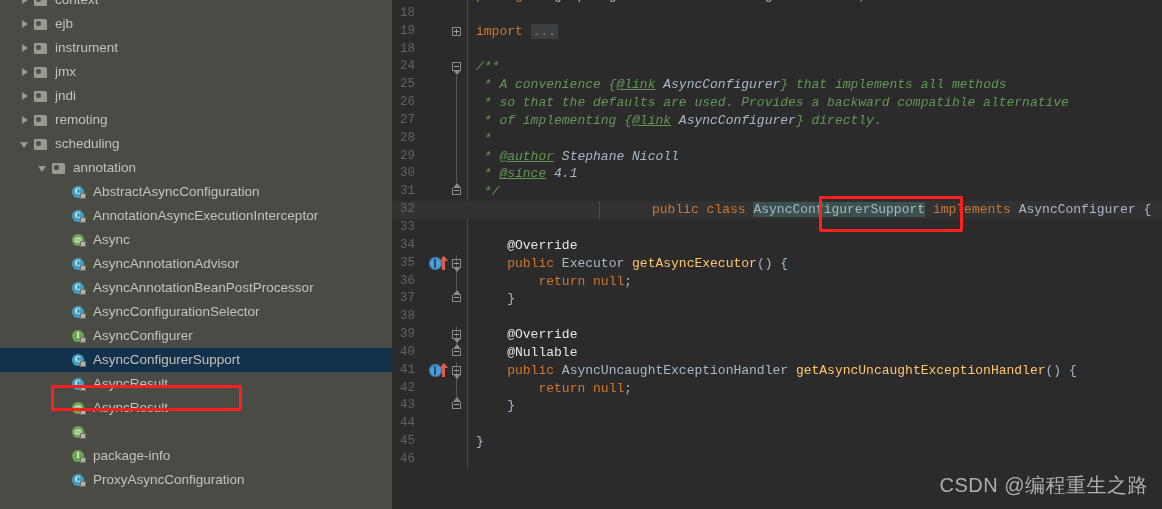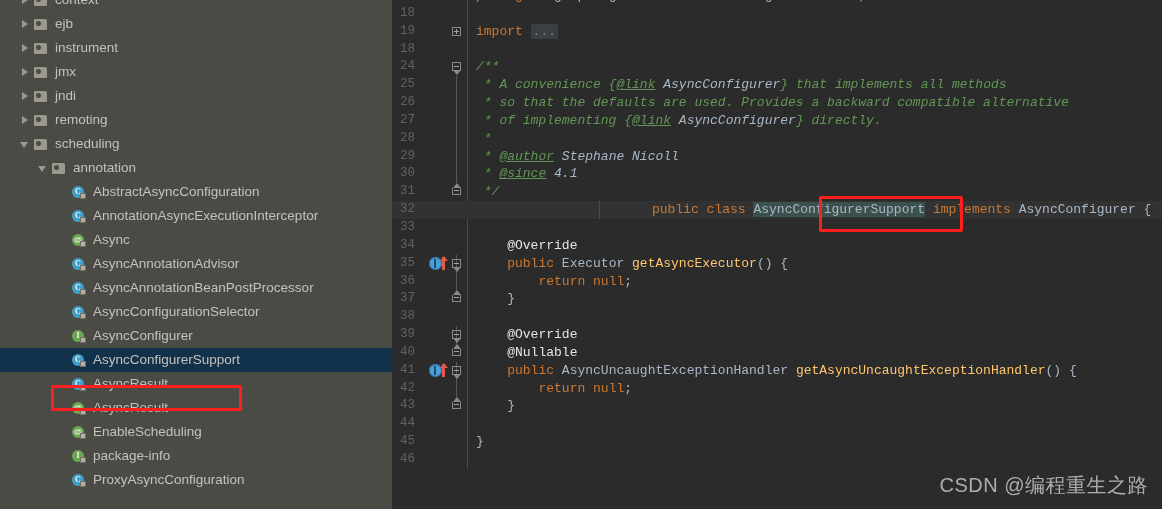--- a/index.html
+++ b/index.html
@@ -300,21 +300,20 @@
           <span class="lbl">AsyncResult</span>
         </div>
         <div class="row d3">
           <span class="arrow none"></span>
           <span class="ico anno"></span>
           <span class="lbl">AsyncResult</span>
         </div>
         <div class="row d3">
           <span class="arrow none"></span>
           <span class="ico anno"></span>
-          <span class="lbl">EnableScheduling</span>
         </div>
         <div class="row d3">
           <span class="arrow none"></span>
           <span class="ico iface"></span>
           <span class="lbl">package-info</span>
         </div>
         <div class="row d3">
           <span class="arrow none"></span>
           <span class="ico cls"></span>
           <span class="lbl">ProxyAsyncConfiguration</span>

